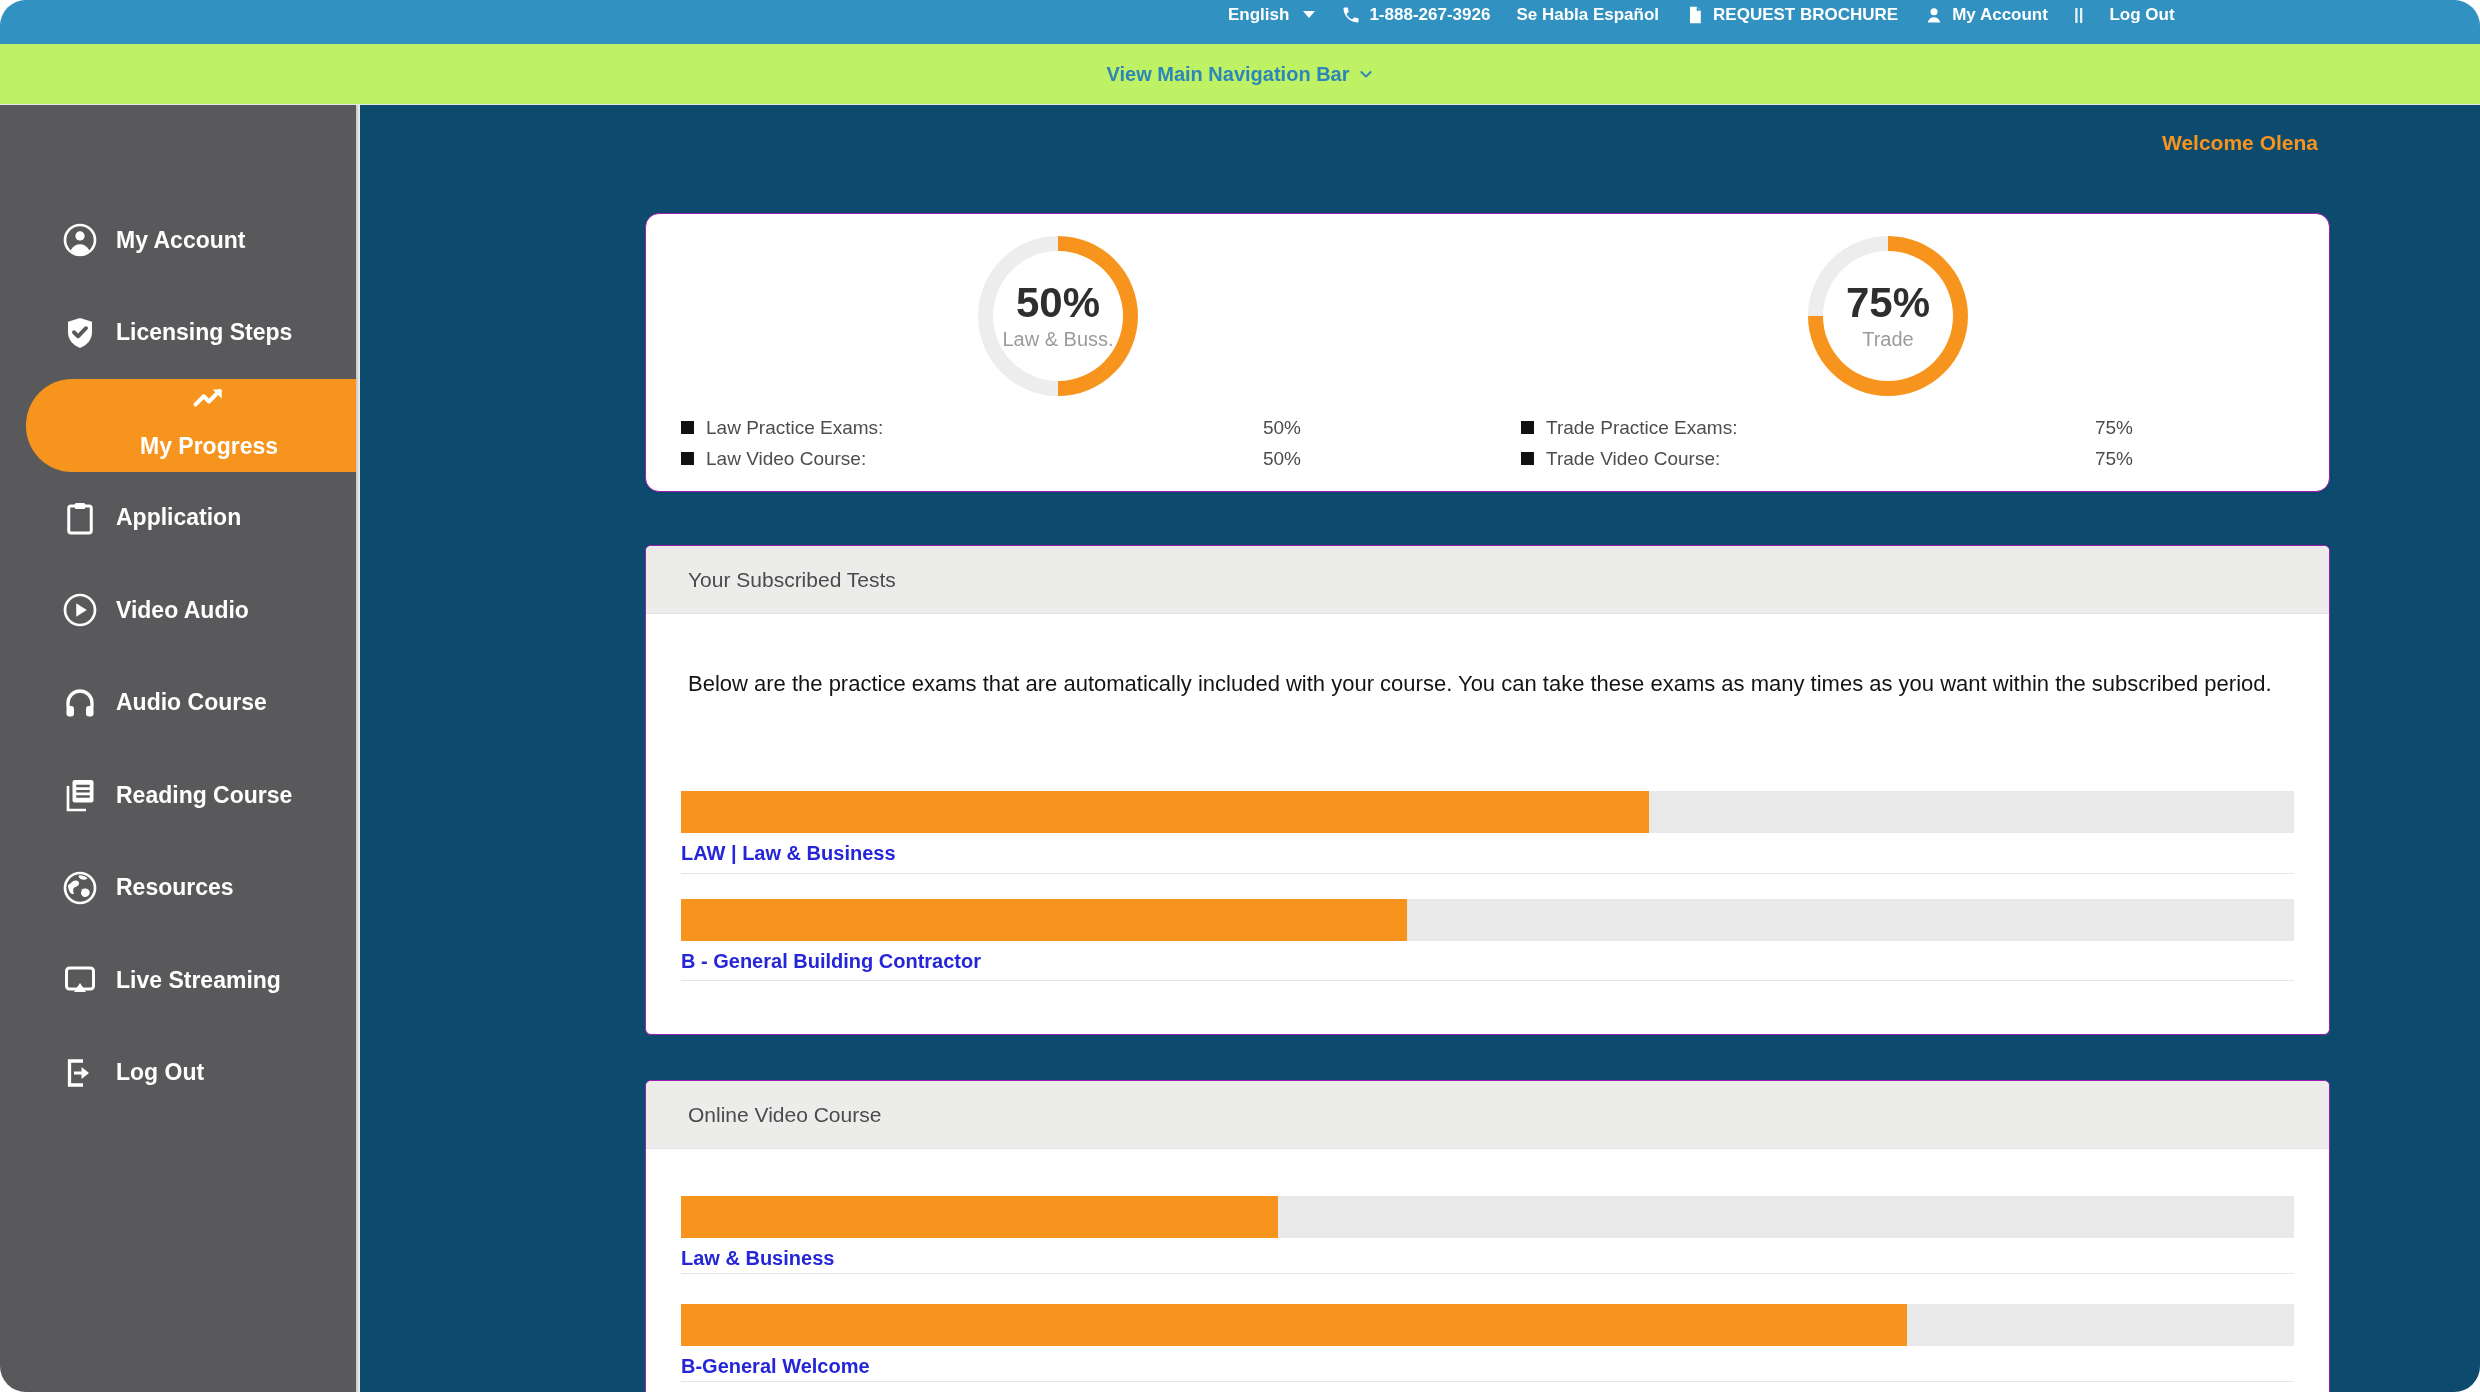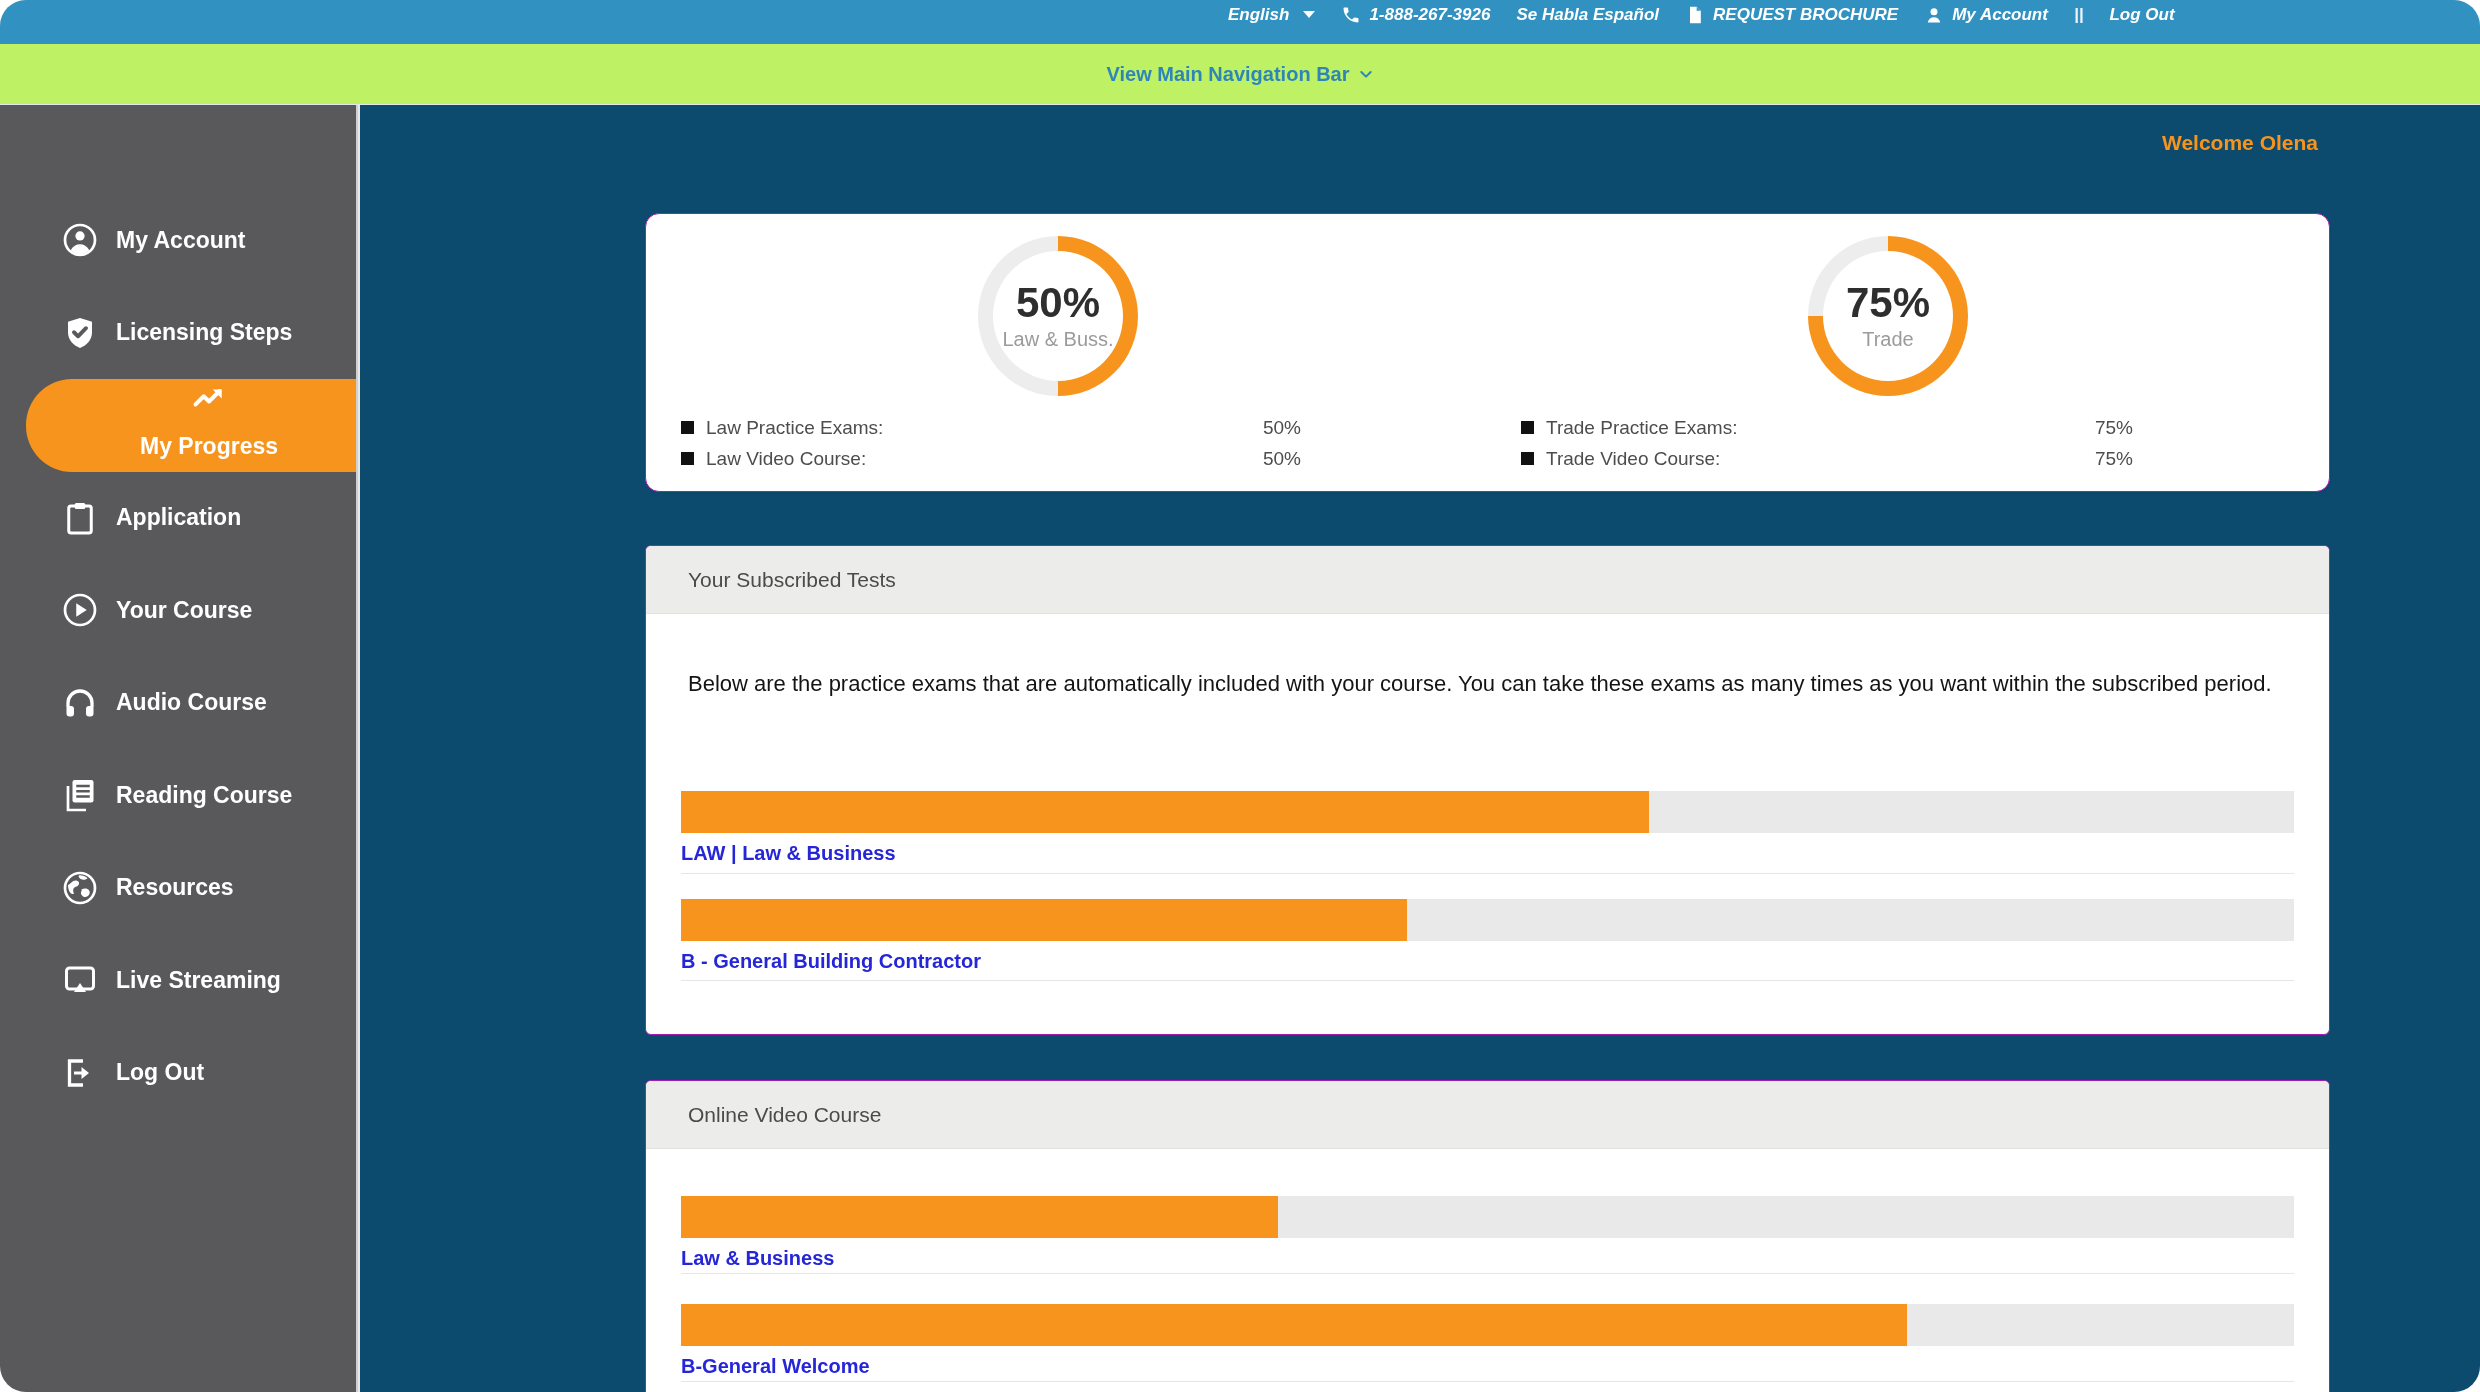--- a/index.html
+++ b/index.html
@@ -1,21 +1,21 @@
 <!DOCTYPE html>
 <html><head>
 <meta charset="utf-8">
 <style>
   html,body{margin:0;padding:0;background:#fff;}
   body{width:2480px;height:1392px;position:relative;font-family:"Liberation Sans",sans-serif;overflow:hidden;}
   .app{position:absolute;inset:0;border-radius:26px;overflow:hidden;background:#E7E7E5;}
 
   
   .topbar{position:absolute;left:0;top:0;width:100%;height:44px;background:#3191C1;display:flex;align-items:center;}
-  .topbar-inner{position:absolute;left:1228px;top:0;height:29px;display:flex;align-items:center;gap:26px;color:#fff;font-size:17px;font-weight:600;white-space:nowrap;font-style:italic;}
+  .topbar-inner{position:absolute;left:1228px;top:0;height:29px;display:flex;align-items:center;gap:26px;color:#fff;font-size:17px;font-weight:600;white-space:nowrap;}
   .tb-item{display:flex;align-items:center;gap:8px;color:#fff;text-decoration:none;cursor:pointer;}
   .tb-sep{font-weight:700;opacity:.9;}
   .caret{display:inline-block;width:0;height:0;border-left:6px solid transparent;border-right:6px solid transparent;border-top:7px solid #fff;margin-left:6px;}
   .tb-icon{width:20px;height:20px;flex:0 0 auto;}
 
   
   .navrow{position:absolute;left:0;top:44px;width:100%;height:60px;background:#bef264;border-bottom:1px solid #E3E8EC;display:flex;align-items:center;justify-content:center;}
   .navlink{color:#2E86B8;font-size:20px;font-weight:600;display:flex;align-items:center;gap:8px;cursor:pointer;}
   .chev{width:16px;height:16px;}
 
@@ -132,21 +132,21 @@
           <rect x="4.5" y="4" width="15" height="18" rx="1.5" fill="none" stroke="#fff" stroke-width="2"></rect>
           <rect x="8.5" y="2" width="7" height="4" rx="1" fill="#fff"></rect>
         </svg>
       <span>Application</span>
     </div>
     <div class="side-item">
       <svg class="sicon" viewBox="0 0 24 24">
           <circle cx="12" cy="12" r="10" fill="none" stroke="#fff" stroke-width="1.8"></circle>
           <path fill="#fff" d="M9.5 7.5l7 4.5-7 4.5z"></path>
         </svg>
-      <span>Your Course</span>
+      <span>Video Audio</span>
     </div>
     <div class="side-item">
       <svg class="sicon" viewBox="0 0 24 24">
           <path fill="none" stroke="#fff" stroke-width="2.2" d="M4 15v-3a8 8 0 0 1 16 0v3"></path>
           <rect x="3" y="14" width="5" height="7" rx="2" fill="#fff"></rect>
           <rect x="16" y="14" width="5" height="7" rx="2" fill="#fff"></rect>
         </svg>
       <span>Audio Course</span>
     </div>
     <div class="side-item">

